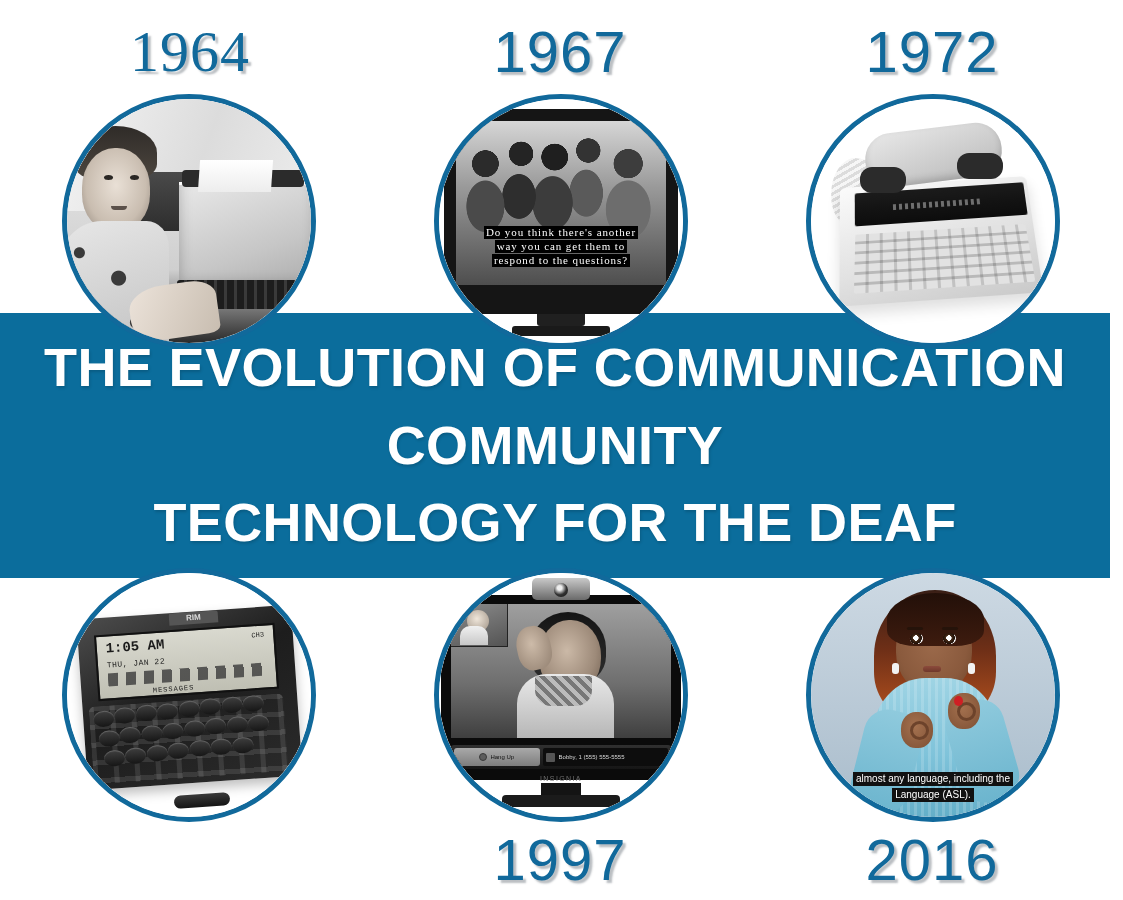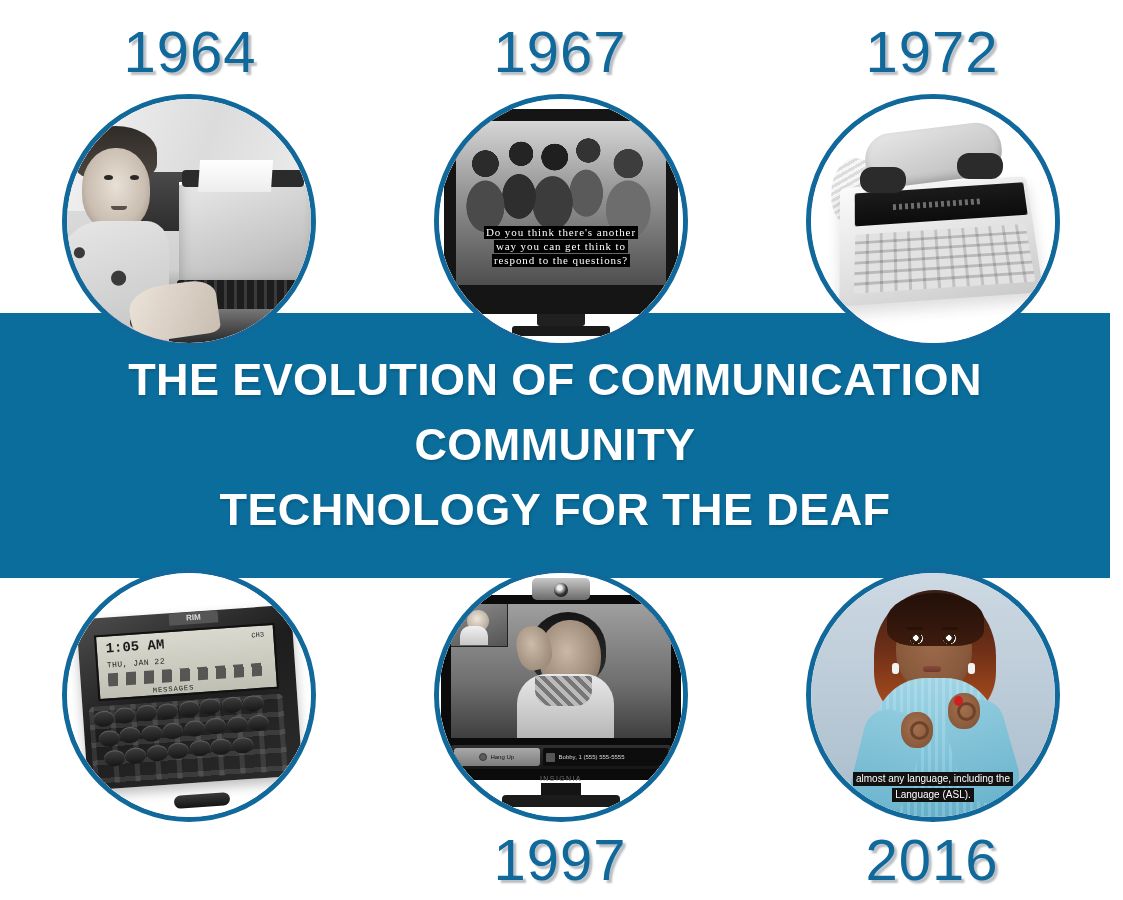--- a/index.html
+++ b/index.html
@@ -35,21 +35,21 @@
     top: 0;
     width: 1110px;
     height: 265px;
     display: flex;
     flex-direction: column;
     align-items: center;
     justify-content: center;
     color: #ffffff;
     font-family: "Liberation Sans", sans-serif;
     font-weight: bold;
-    font-size: 45px;
+    font-size: 54px;
     letter-spacing: 0.4px;
     line-height: 1.44;
     text-align: center;
     text-shadow: 1px 2px 3px rgba(0,0,0,0.16);
   }
   .banner-title .tl { display: block; white-space: nowrap; }
 
   
   .year {
     position: absolute;
@@ -59,21 +59,21 @@
     font-family: "Liberation Sans", sans-serif;
     font-weight: normal;
     font-size: 58px;
     letter-spacing: 1px;
     text-shadow: 3px 3px 2px rgba(90,100,110,0.42);
     z-index: 4;
   }
   .year-top { top: 18px; }
   .year-bot { top: 826px; }
 
-  .year-c1 { left: 40px; }
+  .year-c1 { left: 40px; font-family: Liberation Serif, serif; }
   .year-c2 { left: 410px; }
   .year-c3 { left: 782px; }
 
   
   .circle {
     position: absolute;
     width: 254px;
     height: 254px;
     border-radius: 50%;
     border: 5px solid #11699b;
@@ -520,21 +520,21 @@
   </div>
 
   <div class="circle circle-row-top circle-c2">
     <div class="circle-inner">
       <div class="ph-1973">
         <div class="tvbody">
           <div class="screen">
             <div class="crowd"></div>
             <div class="cc">
               <span>Do you think there's another</span>
-              <span>way you can get think to</span>
+              <span>way you can get them to</span>
               <span>respond to the questions?</span>
             </div>
           </div>
         </div>
         <div class="tvfoot"></div>
         <div class="tvbase"></div>
       </div>
     </div>
   </div>
 

